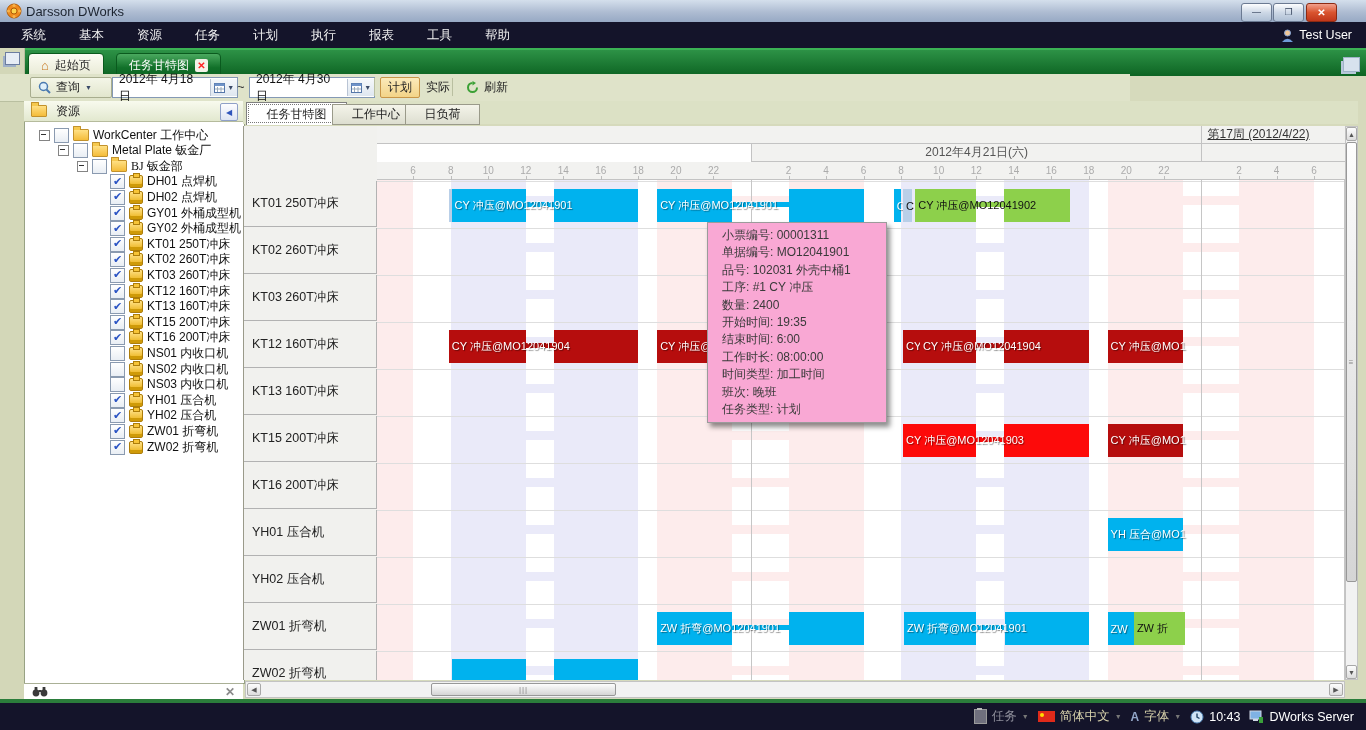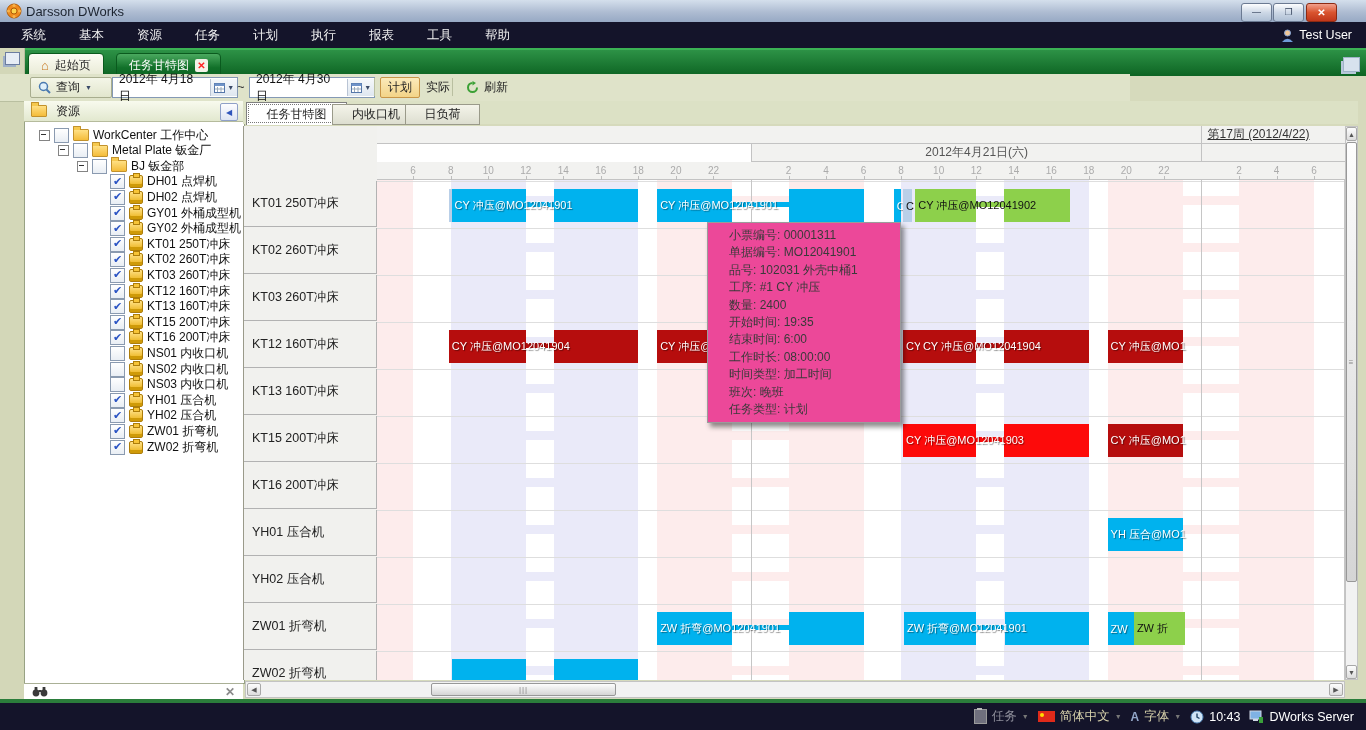--- a/index.html
+++ b/index.html
@@ -99,22 +99,22 @@
   .bar-label{position:absolute;height:33px;display:flex;align-items:center;font-size:11px;white-space:nowrap;pointer-events:none}
   .bar-label.light{color:#fff;text-shadow:1px 1px 1px rgba(0,0,0,.45)}
   .bar-label.dark{color:#111}
   
   .sb-track{background:#f2f2f2;border:1px solid #c3c3c3;box-sizing:border-box}
   .sb-btn{position:absolute;background:linear-gradient(#fdfdfd,#dcdcdc);border:1px solid #a8a8a8;border-radius:2px;
     display:flex;align-items:center;justify-content:center;font-size:7px;color:#555;box-sizing:border-box}
   .sb-thumb{position:absolute;background:linear-gradient(#fdfdfd,#d5d5d5);border:1px solid #989898;border-radius:2px;box-sizing:border-box;
     display:flex;align-items:center;justify-content:center;color:#888;font-size:8px;letter-spacing:1px}
   
-  #tooltip{left:707px;top:222px;width:150px;background:#ec4899;border:1px solid #9b9b9b;
-    box-shadow:3px 4px 5px rgba(0,0,0,.45);padding:4px 21px;z-index:60;font-size:12px;color:#3a3a3a;line-height:17.4px}
+  #tooltip{left:707px;top:222px;width:150px;background:#f9a8d4;border:1px solid #9b9b9b;
+    box-shadow:3px 4px 5px rgba(0,0,0,.45);padding:4px 14px;z-index:60;font-size:12px;color:#3a3a3a;line-height:17.4px}
   
   #greenline{left:0;top:699px;width:1366px;height:4px;background:#2b7d3b}
   #statusbar{left:0;top:703px;width:1366px;height:27px;background:#14142a;display:flex;align-items:center;
     justify-content:flex-end;gap:9px;color:#d8d2ac;font-size:12.5px;padding-right:12px;box-sizing:border-box}
   .st-item{display:flex;align-items:center;gap:5px}
   .flagicon{width:17px;height:11px;background:#e02a1a;position:relative}
   .flagicon:before{content:"";position:absolute;left:2px;top:2px;width:4px;height:4px;background:#ffde00;border-radius:50%}
   .clipicon{width:11px;height:13px;border:1px solid #9a9a9a;background:#6f6f7d;position:relative}
   .clipicon:before{content:"";position:absolute;left:2px;top:-2px;width:5px;height:2px;background:#bbb}
   .a-icon{color:#93a6c8;font-weight:bold;font-size:12px}
@@ -240,21 +240,21 @@
       <div>WorkCenter 工作中心</div>
     </div>
     <div class="tree-item" style="top: 41.6px; left: 33px;">
       <div class="expander">
         <i></i>
       </div>
       <div class="cbx"></div>
       <div class="icon-folder"></div>
       <div>Metal Plate 钣金厂</div>
     </div>
-    <div class="tree-item" style="top: 57.2px; left: 52px;">
+    <div class="tree-item" style="top: 57.2px; left: 52px; font-family: Liberation Serif, serif;">
       <div class="expander">
         <i></i>
       </div>
       <div class="cbx"></div>
       <div class="icon-folder"></div>
       <div>BJ 钣金部</div>
     </div>
     <div class="tree-item" style="top: 72.8px; left: 85px;">
       <div class="cbx">
         <span>✔</span>
@@ -387,21 +387,21 @@
       <circle cx="12" cy="7" r="3.4" fill="#3a3a3a"></circle>
     <rect x="2.6" y="1" width="2.8" height="4" fill="#3a3a3a"></rect>
       <rect x="10.6" y="1" width="2.8" height="4" fill="#3a3a3a"></rect>
     <rect x="6.5" y="4" width="3" height="2" fill="#3a3a3a"></rect>
   </svg>
   <span id="find-x">✕</span>
 </div>
 
 <div class="abs" id="subtabbar">
     <div class="subtab active" style="left: 3px; width: 83px;">任务甘特图</div>
-    <div class="subtab" style="left: 89px; width: 70px;">内收口机</div>
+    <div class="subtab" style="left: 89px; width: 70px;">工作中心</div>
     <div class="subtab" style="left: 162px; width: 57px;">日负荷</div>
   </div>
 <div class="abs" id="rowlabels">
   <div id="corner"></div>
 <div class="rowcell" style="top: 55px;">KT01 250T冲床</div>
     <div class="rowcell" style="top: 102px;">KT02 260T冲床</div>
     <div class="rowcell" style="top: 149px;">KT03 260T冲床</div>
     <div class="rowcell" style="top: 196px;">KT12 160T冲床</div>
     <div class="rowcell" style="top: 243px;">KT13 160T冲床</div>
     <div class="rowcell" style="top: 290px;">KT15 200T冲床</div>

